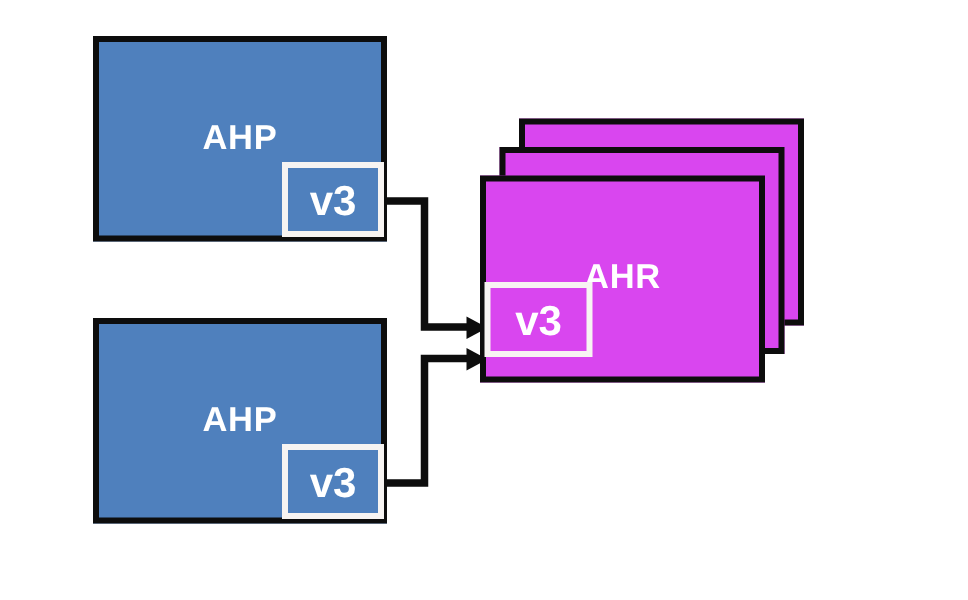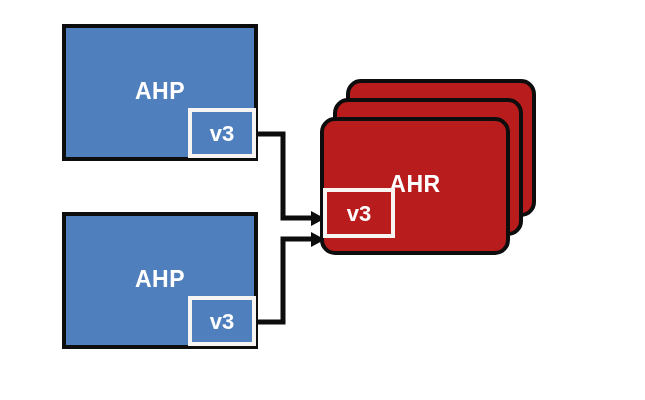--- a/index.html
+++ b/index.html
@@ -24,22 +24,21 @@
   .node {
     position: absolute;
     box-sizing: border-box;
     border: 4px solid #0d0d0d;
     text-align: right;
   }
   .node-ahp {
     background: #4f80bd;
   }
   .node-ahr {
-    background: #b91c1c;
-    border-radius: 15px;
+    background: #d946ef;
   }
 
   
   .node-title {
     position: absolute;
     color: #ffffff;
     font-weight: bold;
     font-size: 23px;
     letter-spacing: 0.5px;
     line-height: 1;
@@ -60,21 +59,21 @@
   
   .v3-chip {
     position: absolute;
     box-sizing: border-box;
     border: 4px solid #f7f4f2;
     display: flex;
     align-items: center;
     justify-content: center;
     color: #ffffff;
     font-weight: bold;
-    font-size: 22px;
+    font-size: 28px;
     line-height: 1;
     user-select: none;
   }
   .v3-chip-ahp {
     width: 68px;
     height: 50px;
     right: -2px;
     bottom: -1px;
   }
   .v3-chip-ahr {

